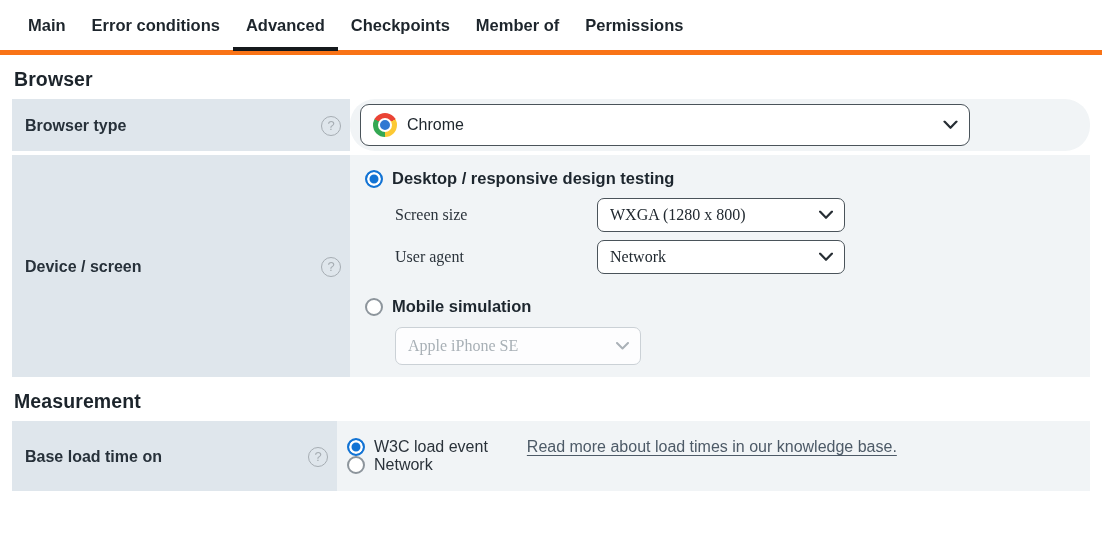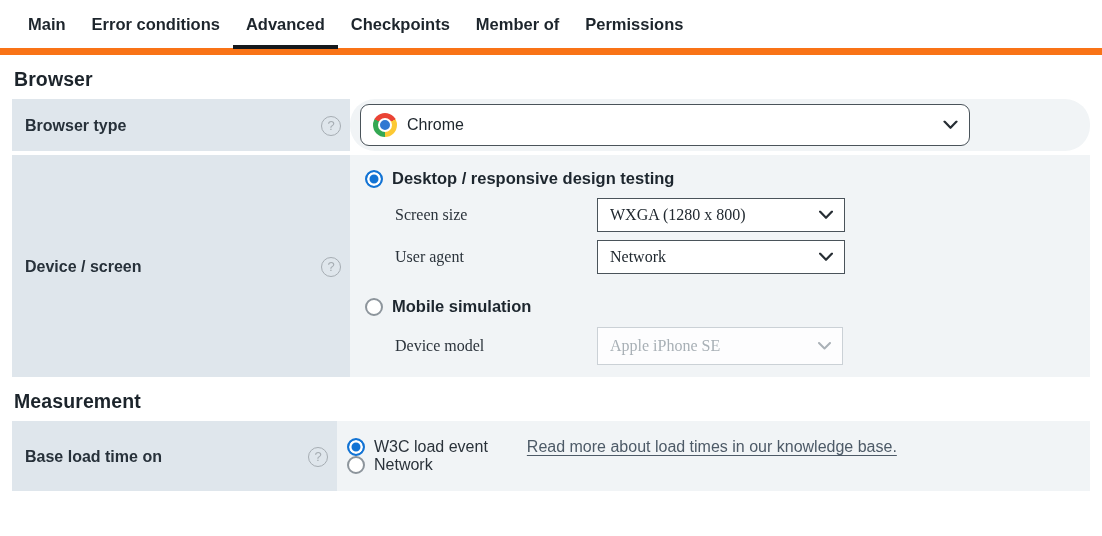--- a/index.html
+++ b/index.html
@@ -5,21 +5,21 @@
   html,body{margin:0;padding:0;background:#ffffff;}
   body{
     width:1102px;height:536px;overflow:hidden;
     font-family:"Liberation Sans", sans-serif;
     -webkit-font-smoothing:antialiased;
     color:#242c33;
   }
   
   .tabbar{
     display:flex;align-items:stretch;height:55px;
-    border-bottom:7px solid #f97316;padding-left:15px;box-sizing:border-box;
+    border-bottom:5px solid #f97316;padding-left:15px;box-sizing:border-box;
   }
   .tab{
     position:relative;display:flex;align-items:center;
     padding:0 13px;font-size:16.5px;font-weight:700;color:#1d252c;
     cursor:pointer;white-space:nowrap;
   }
   .tab.active::after{
     content:"";position:absolute;left:0;right:0;bottom:-1px;height:4px;background:#15191d;
   }
   
@@ -41,21 +41,21 @@
     display:flex;align-items:center;justify-content:center;
     font-size:13px;color:#a6adb3;cursor:pointer;line-height:1;
   }
   .row-content{flex:1;box-sizing:border-box;background:#f1f4f6;}
   .rc-browser-type{display:flex;align-items:center;padding:5px 8px 5px 10px;border-radius:25px;}
   .rc-device{padding:14px 0 8px 15px;}
   .rc-measure{padding:17px 0 17px 10px;}
   
   .select{
     box-sizing:border-box;display:inline-flex;align-items:center;gap:10px;
-    background:#fff;border:1px solid #4a535a;border-radius:0;
+    background:#fff;border:1px solid #4a535a;border-radius:7px;
     padding:0 34px 0 12px;font-size:16px;color:#20282f;
     position:relative;cursor:pointer;white-space:nowrap;
   }
   .select .chev{position:absolute;right:11px;top:50%;transform:translateY(-50%);display:flex;}
   .select-chrome{width:610px;height:42px;border-radius:9px;}
   .select-sm{width:248px;height:34px;}
   .select-dm{width:246px;height:38px;border-color:#cbd1d6;color:#a8b0b6;background:#fdfdfe;cursor:default;}
   
   .chrome-icon{
     width:24px;height:24px;border-radius:50%;flex:none;position:relative;
@@ -158,21 +158,20 @@
             </span>
           </div>
         </div>
 
         <div class="radio-row bold rr-mobile">
           <span class="radio"></span>
           <span class="radio-label">Mobile simulation</span>
         </div>
 
         <div class="field-row fr-device">
-          <span class="flabel">Device model</span>
           <div class="select select-dm">
             <span>Apple iPhone SE</span>
             <span class="chev">
               <svg width="13" height="8" viewBox="0 0 13 8">
                   <path d="M1 1 L6.5 6.5 L12 1" fill="none" stroke="#aab1b7" stroke-width="2" stroke-linecap="round" stroke-linejoin="round"></path>
                 </svg>
             </span>
           </div>
         </div>
 

